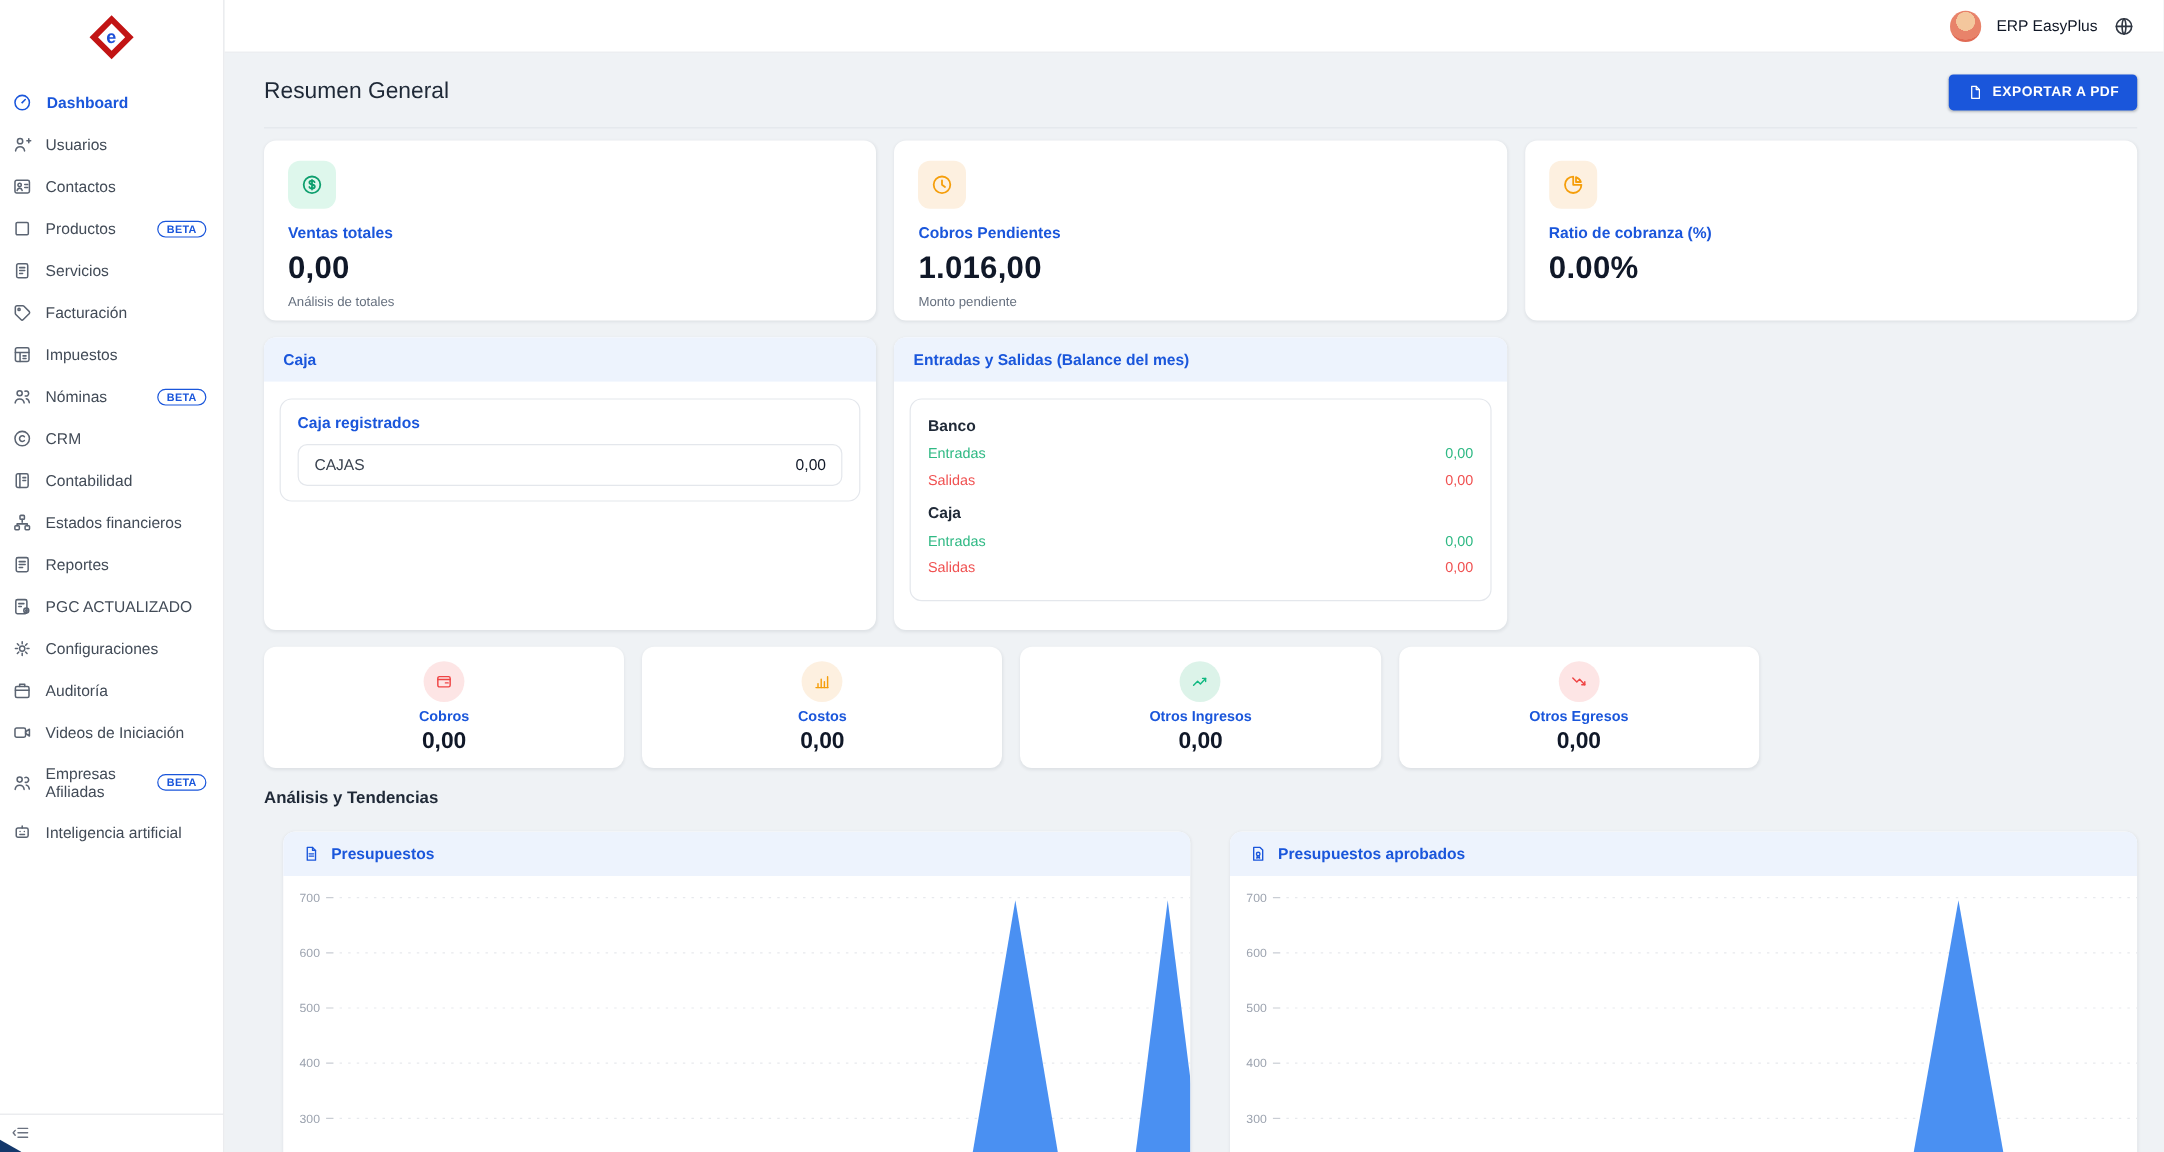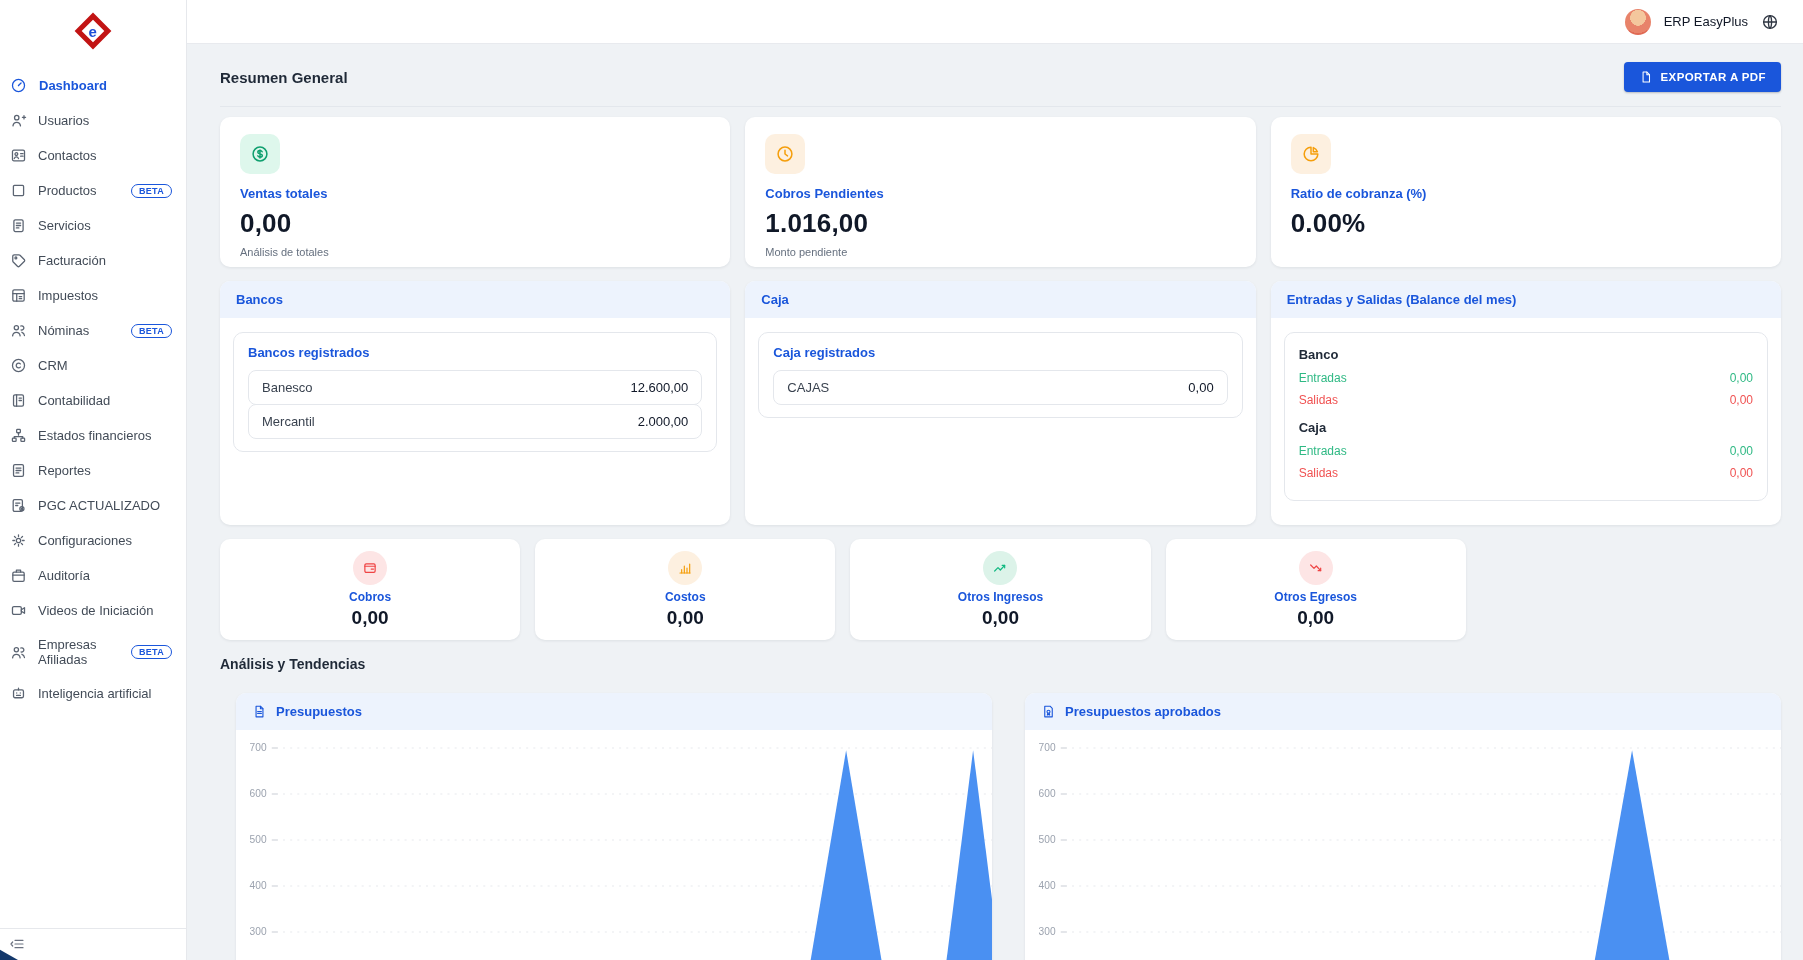--- a/index.html
+++ b/index.html
@@ -32,21 +32,21 @@
   .topbar { height:44px; background:#fff; border-bottom:1px solid #e8eaee;
             display:flex; align-items:center; justify-content:flex-end; gap:13px; padding:0 24px; }
   .avatar { width:26px; height:26px; border-radius:50%; cursor:pointer;
             background:radial-gradient(circle at 50% 34%, #f4c79d 0 36%, #e8836a 37% 70%, #e06a54 71%); }
   .user-name { font-size:13px; color:#111827; }
   .globe { width:18px; height:18px; color:#2f3642; cursor:pointer; }
 
   .content { flex:1; padding:16px 22px 0 33px; overflow:hidden; }
   .page-head { display:flex; justify-content:space-between; align-items:center;
                padding:2px 0 14px; border-bottom:1px solid #e3e7ec; margin-bottom:10px; }
-  .page-title { font-size:15px; font-weight:700; color:#1f2937; }
+  .page-title { font-size:19px; font-weight:400; color:#1f2937; }
   .export-btn { background:#1a56db; color:#fff; border:none; border-radius:4px; cursor:pointer;
                 font-family:inherit; font-size:11.5px; font-weight:600; letter-spacing:.4px;
                 padding:8px 15px; display:flex; align-items:center; gap:8px;
                 box-shadow:0 1px 2px rgba(16,24,40,.25); }
   .export-btn .icon { width:14px; height:14px; }
 
   .stats { display:grid; grid-template-columns:repeat(3,1fr); gap:15px; margin-bottom:14px; }
   .card { background:#fff; border-radius:10px; box-shadow:0 1px 3px rgba(16,24,40,.08); }
   .stat-card { height:150px; padding:17px 20px 12px; }
   .stat-icon { width:40px; height:40px; border-radius:10px; display:flex; align-items:center;
@@ -356,38 +356,20 @@
                 </svg>
               </span>
             </div>
             <div class="stat-title">Ratio de cobranza (%)</div>
             <div class="stat-value">0.00%</div>
           </article>
         </div>
 
       <div class="panels">
 
-        <section class="card panel">
-          <div class="panel-head">Bancos</div>
-          <div class="panel-body">
-            <div class="inner-box">
-              <div class="inner-title">Bancos registrados</div>
-              <div id="bancos-rows">
-                  <div class="row-box">
-                    <span>Banesco</span>
-                    <span class="amount">12.600,00</span>
-                  </div>
-                  <div class="row-box">
-                    <span>Mercantil</span>
-                    <span class="amount">2.000,00</span>
-                  </div>
-                </div>
-            </div>
-          </div>
-        </section>
 
         <section class="card panel">
           <div class="panel-head">Caja</div>
           <div class="panel-body">
             <div class="inner-box">
               <div class="inner-title">Caja registrados</div>
               <div id="caja-rows">
                   <div class="row-box">
                     <span>CAJAS</span>
                     <span class="amount">0,00</span>

